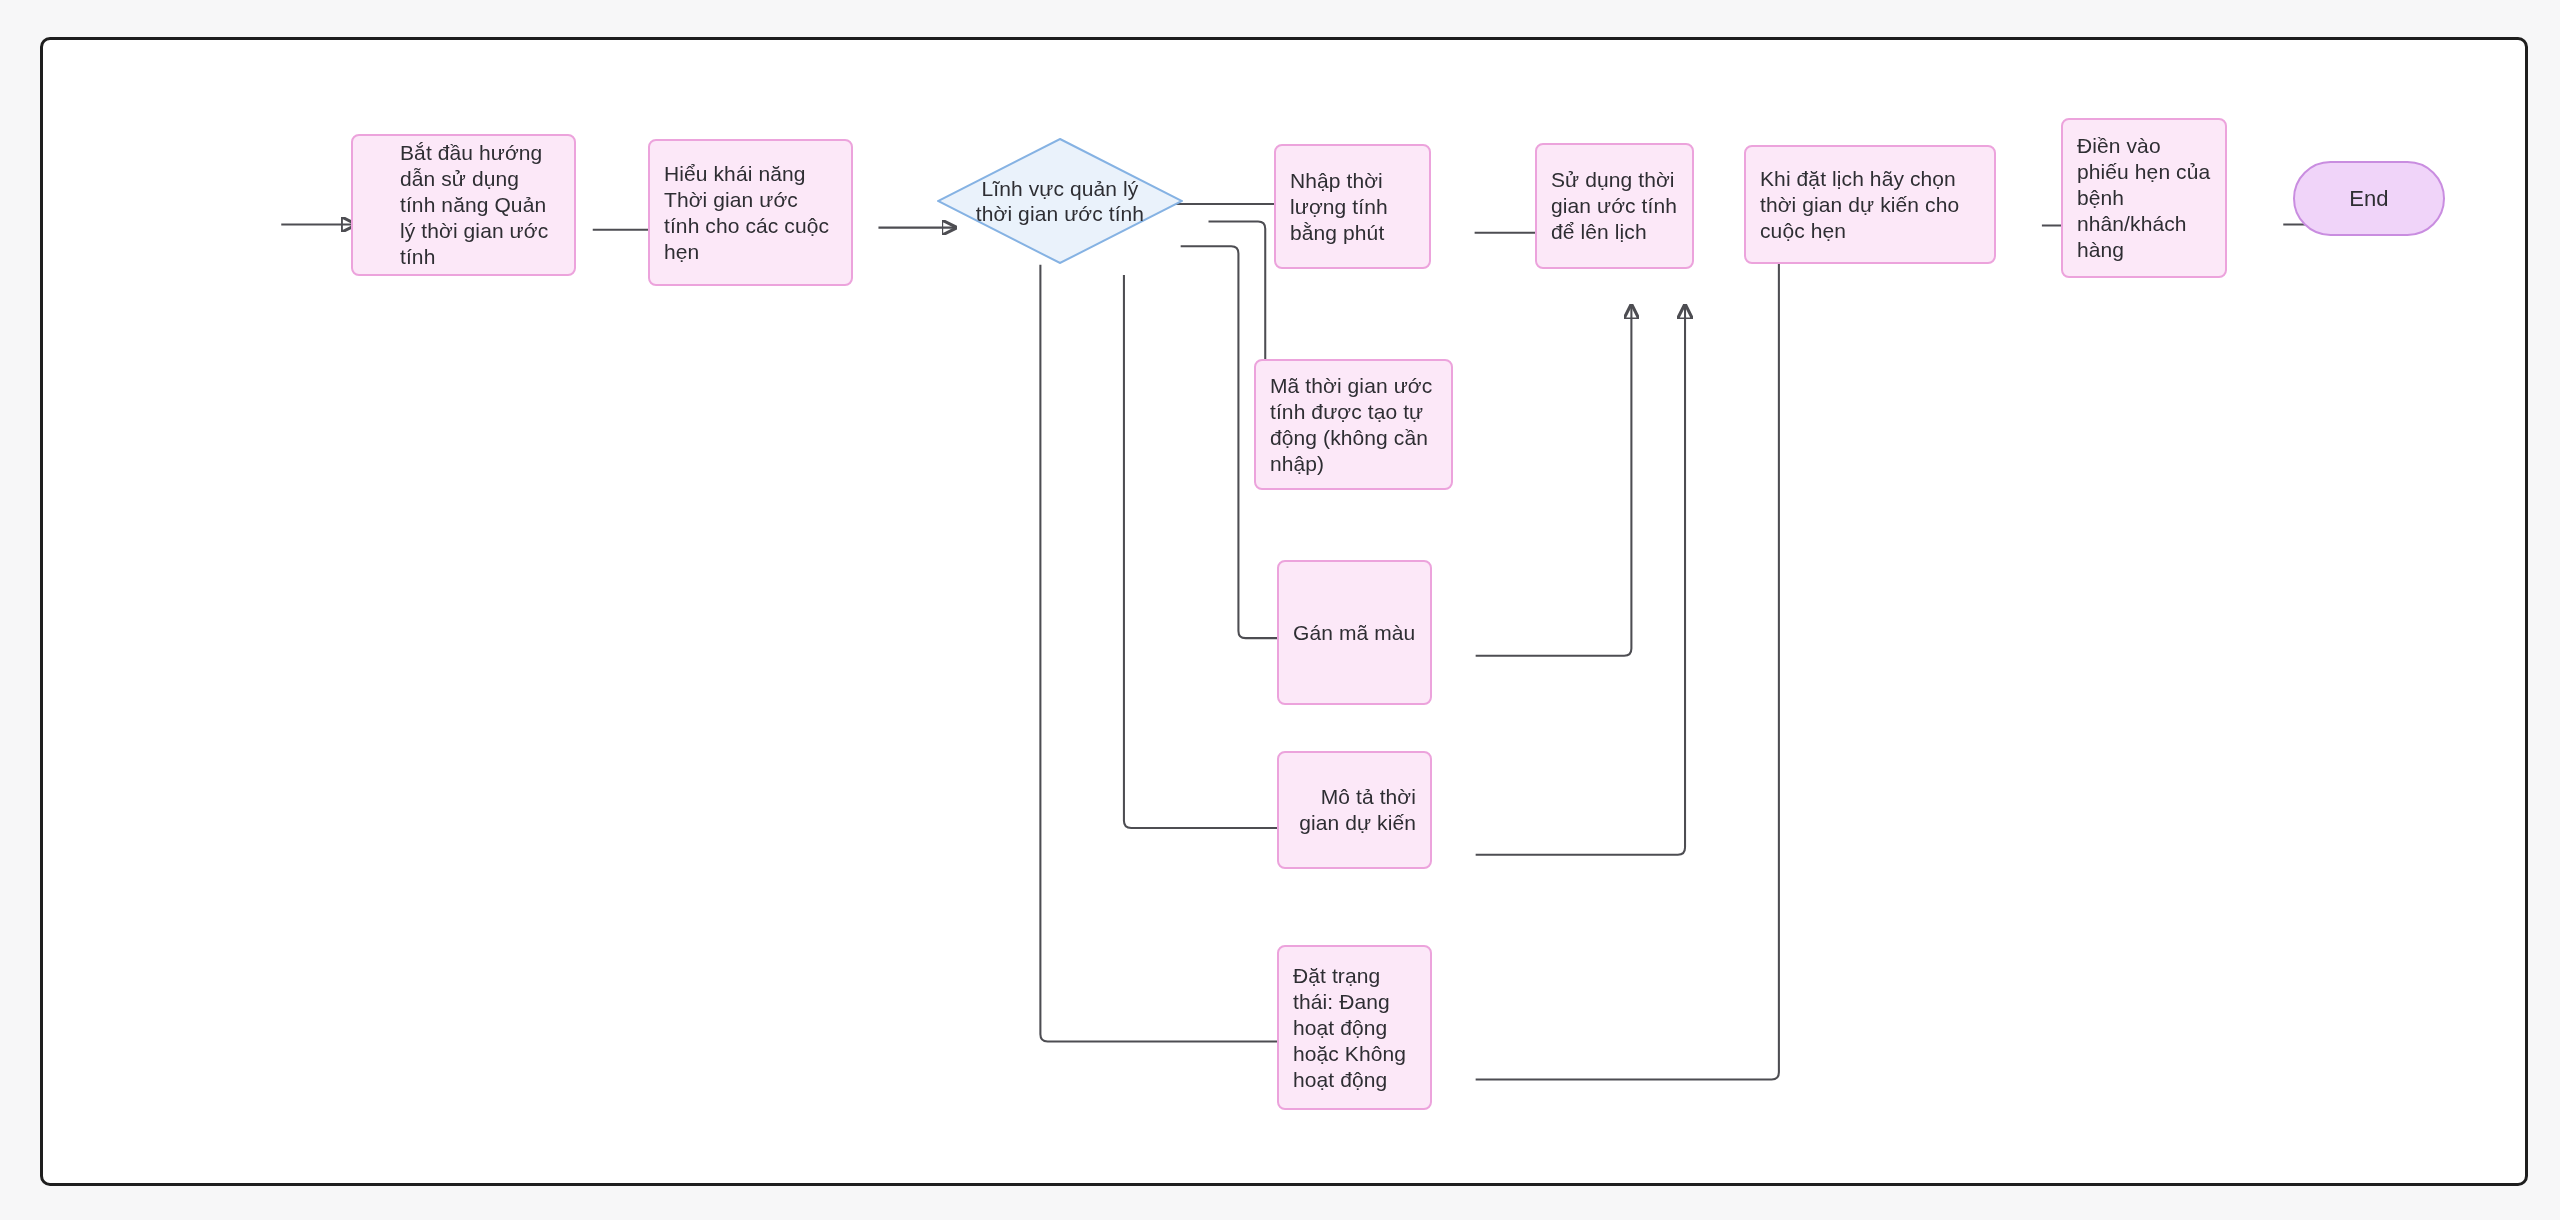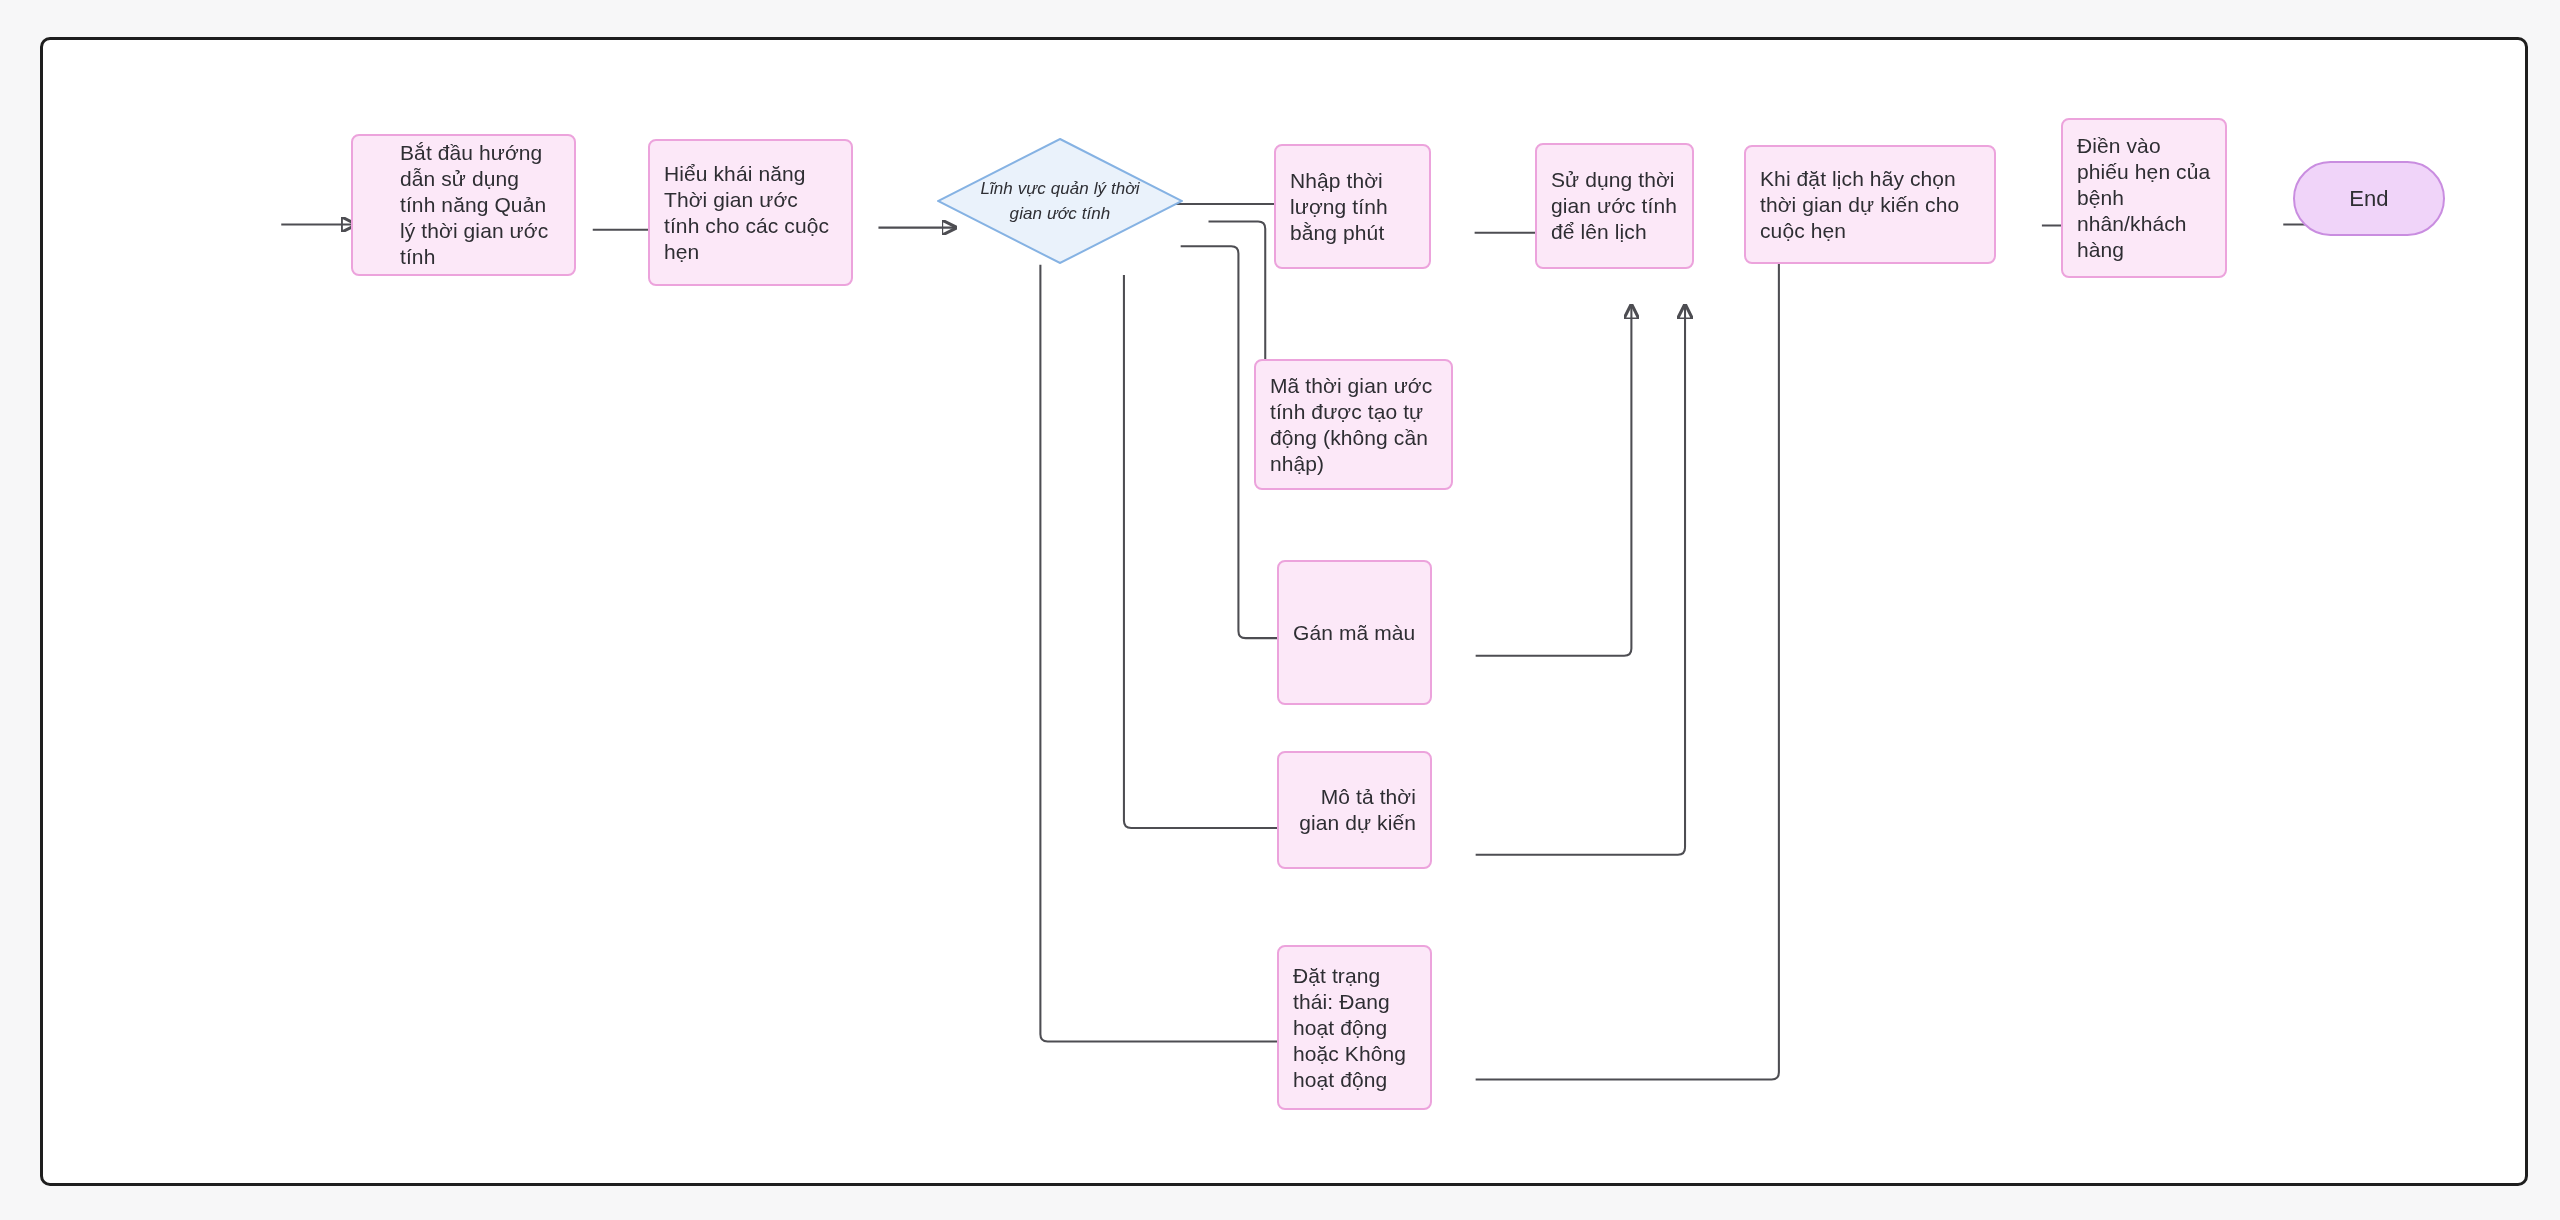--- a/index.html
+++ b/index.html
@@ -25,21 +25,21 @@
   }
   .stadium{
     background:#f0d4f9;border:2px solid #c98de0;border-radius:46px;
     justify-content:center;text-align:center;font-size:22px;
   }
   .diamond-wrap{
     justify-content:center;text-align:center;padding:0;
   }
   .diamond-bg{position:absolute;left:0;top:0;width:100%;height:100%;}
   .diamond-bg polygon{fill:#eaf2fb;stroke:#85b2e3;stroke-width:2px;}
-  .diamond-label{position:relative;width:170px;font-size:17px;line-height:25px;font-style:italic;}
+  .diamond-label{position:relative;width:170px;font-size:21px;line-height:25px;}
 </style>
 </head>
 <body>
 
 <div class="canvas">
   <div class="frame">
 
     <svg class="edges" viewBox="40 37 2482 1143">
       <defs>
         <marker id="arrow" viewBox="0 0 10 10" refX="8.5" refY="5" markerWidth="7.5" markerHeight="7.5" orient="auto-start-reverse">

